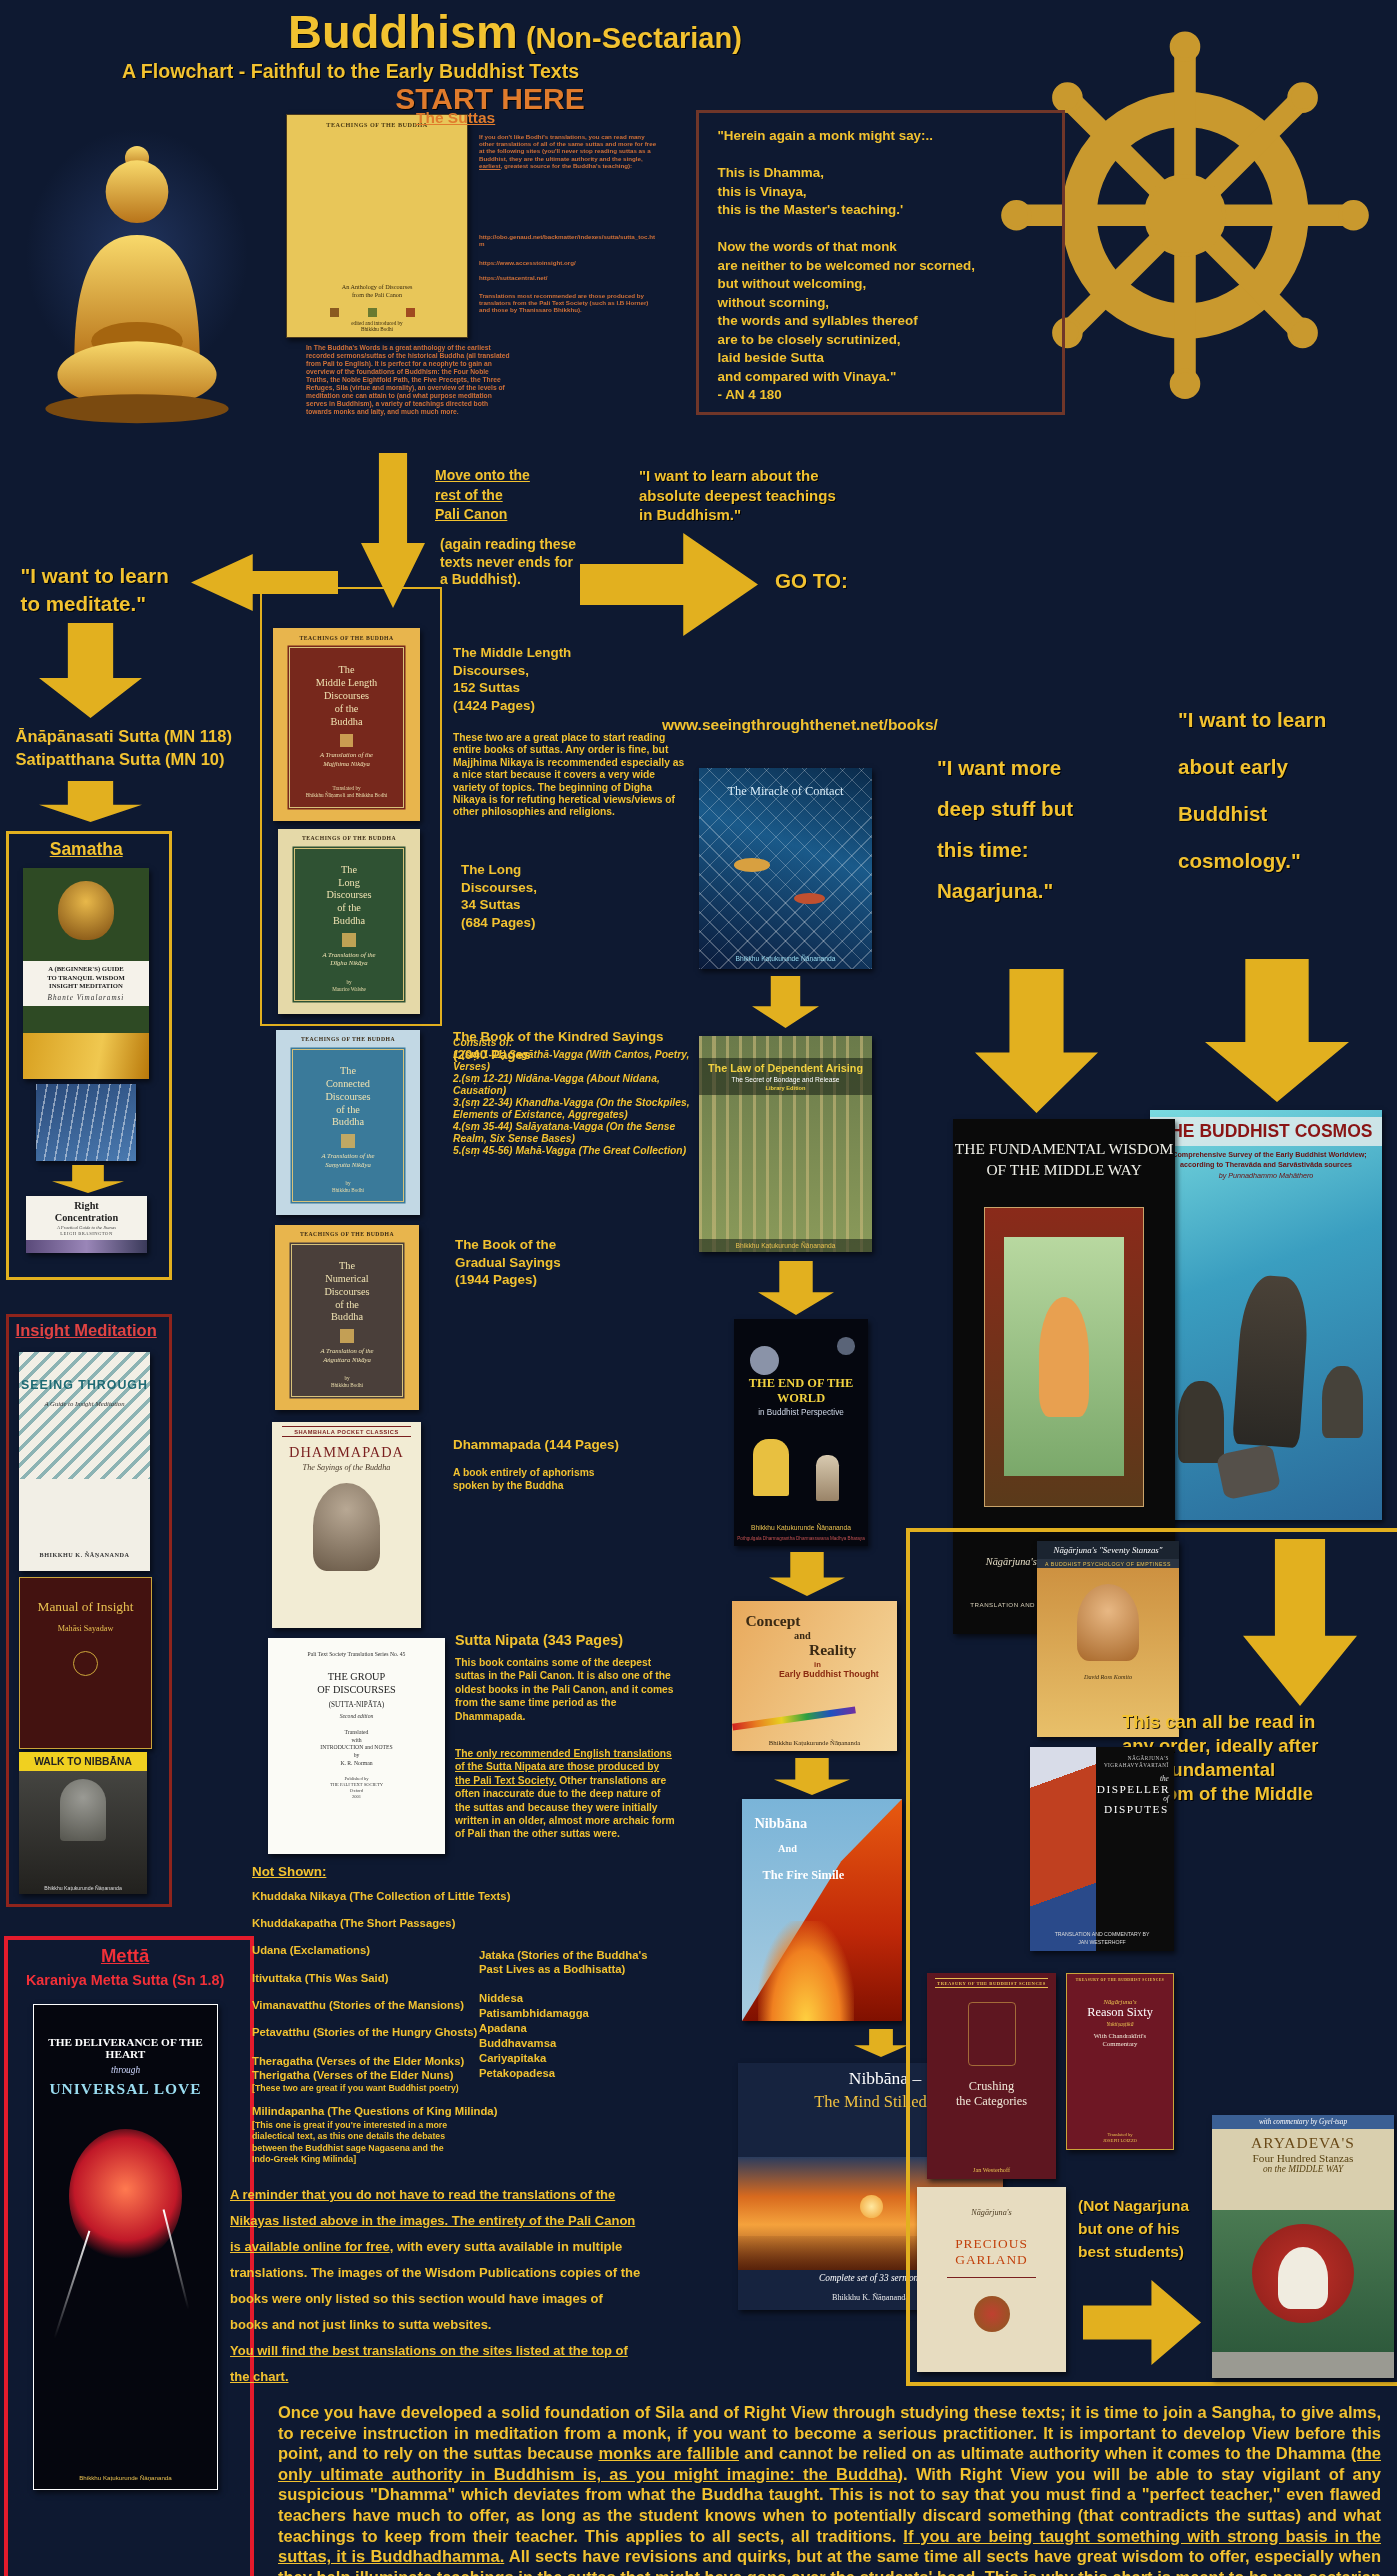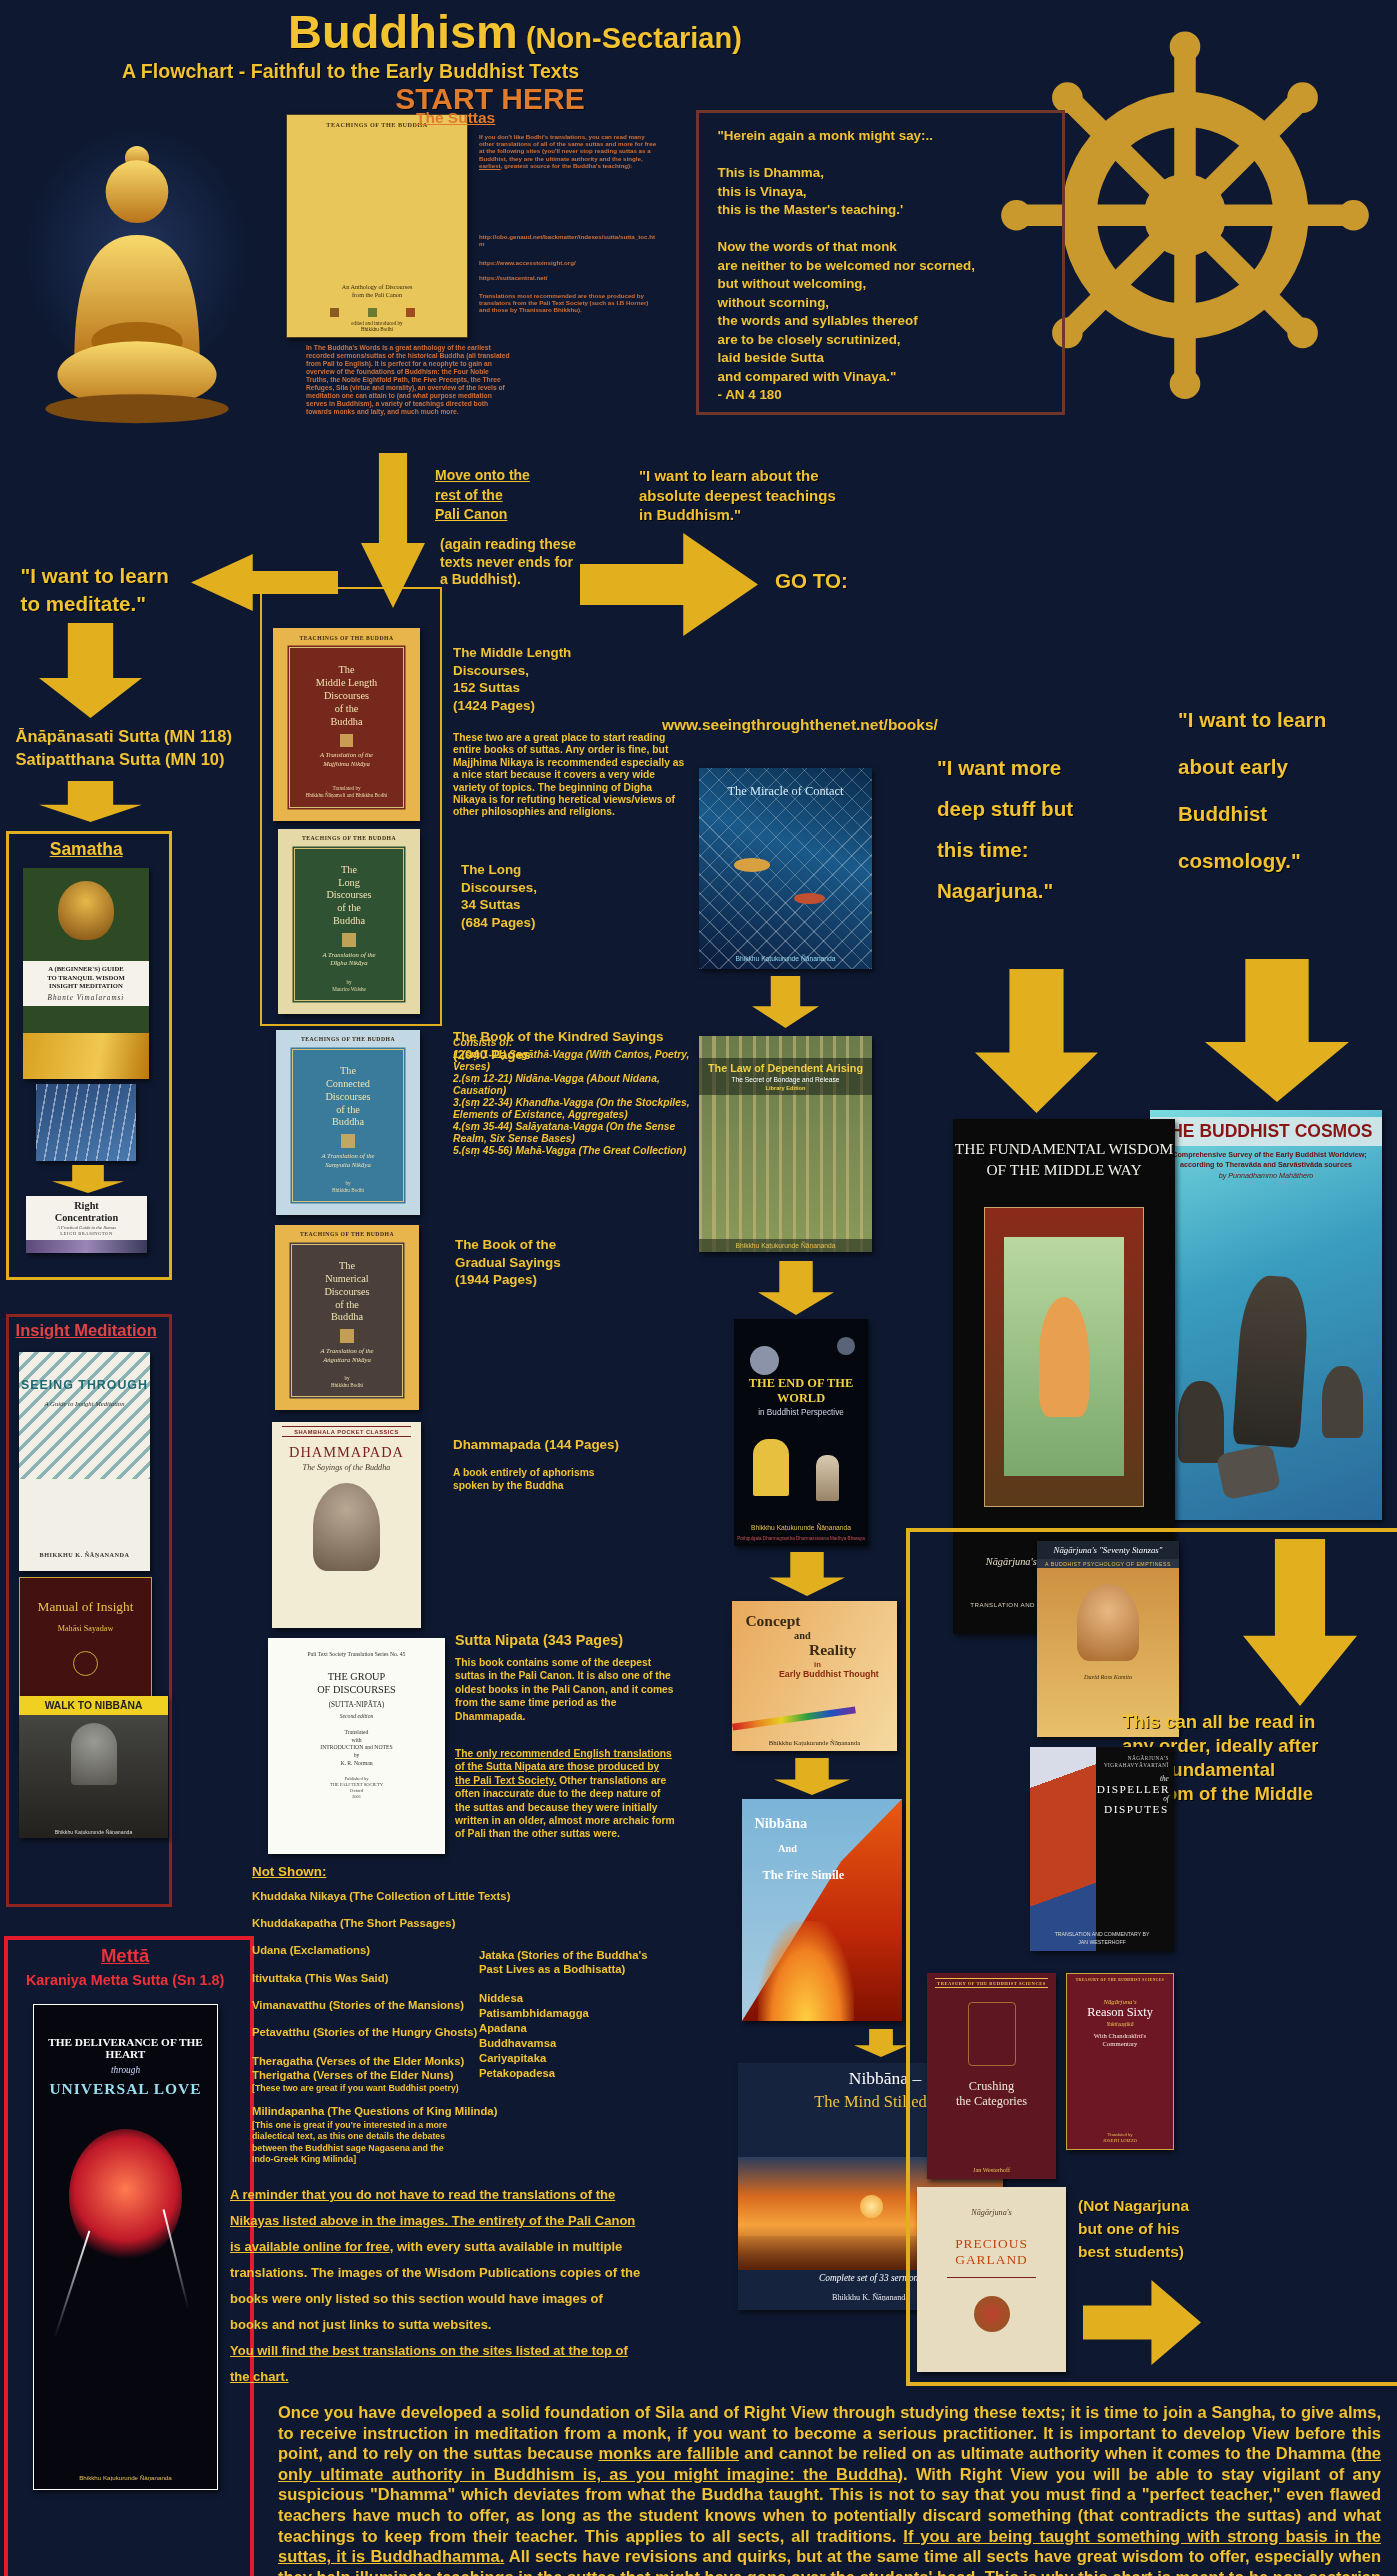--- a/index.html
+++ b/index.html
@@ -188,21 +188,21 @@
     <div style="position:absolute;top:0;left:0;right:0;height:58%;background:repeating-linear-gradient(135deg,rgba(40,120,130,.5) 0 3.1px,transparent 3.1px 11.3px);"></div>
     <div class="ctr" style="position:absolute;top:12%;left:0;right:0;font:bold 12.4px 'Liberation Sans',sans-serif;color:#1e6a74;letter-spacing:1px;">SEEING THROUGH</div>
     <div class="ctr" style="position:absolute;top:22%;left:0;right:0;font:italic 6.7px 'Liberation Serif',serif;color:#333;">A Guide to Insight Meditation</div>
     <div class="ctr" style="position:absolute;bottom:6%;left:0;right:0;font:bold 6.2px 'Liberation Serif',serif;color:#333;letter-spacing:0.5px;">BHIKKHU K. ÑĀṆANANDA</div>
   </div>
   <div class="bk" style="left:19px;top:1577px;width:131px;height:170px;background:#431210;border:1.5px solid #caa53a;">
     <div class="ctr" style="margin-top:20.6px;font:13.4px 'Liberation Serif',serif;color:#e8c050;">Manual of Insight</div>
     <div class="ctr" style="margin-top:9.3px;font:8.2px 'Liberation Serif',serif;color:#e8c050;">Mahāsi Sayadaw</div>
     <div style="width:23px;height:23px;border:1.5px solid #caa53a;border-radius:50%;margin:18.5px auto 0 auto;"></div>
   </div>
-  <div class="bk" style="left:19px;top:1696px;width:149px;height:142px;background:linear-gradient(#4a4a46,#22211e);">
+  <div class="bk" style="left:19px;top:1752px;width:128px;height:142px;background:linear-gradient(#4a4a46,#22211e);">
     <div class="ctr" style="background:#f0d020;padding:4.1px 0;font:bold 10.3px 'Liberation Sans',sans-serif;color:#222;">WALK TO NIBBĀNA</div>
     <div style="width:46px;height:62px;margin:8.2px auto 0 auto;border-radius:23px 23px 4.1px 4.1px;background:radial-gradient(circle at 50% 30%,#9a9a94,#55554e);"></div>
     <div class="ctr" style="position:absolute;bottom:3.1px;left:0;right:0;font:5.2px 'Liberation Sans',sans-serif;color:#ddd;">Bhikkhu Kaṭukurunde Ñāṇananda</div>
   </div>
 
   <div class="t" style="left:4.1px;top:1936px;width:242px;height:737px;border:4.6px solid var(--red);"></div>
   <div class="t b u ctr" style="left:4.1px;top:1945px;width:242px;font-size:18.5px;color:#f23038;">Mettā</div>
   <div class="t b ctr" style="left:4.1px;top:1972px;width:242px;font-size:14.4px;color:#f23038;">Karaniya Metta Sutta (Sn 1.8)</div>
   <div class="bk" style="left:33px;top:2004px;width:183px;height:484px;background:#05060e;border:1.5px solid #fff;">
     <div class="ctr" style="margin-top:31px;font:bold 11.3px 'Liberation Serif',serif;color:#fff;padding:0 5.2px;">THE DELIVERANCE OF THE HEART</div>
@@ -512,19 +512,30 @@
     <div class="ctr" style="margin-top:19px;font:13.4px 'Liberation Serif',serif;color:#c2410c;letter-spacing:1px;">PRECIOUS GARLAND</div>
     <div style="width:60%;height:1px;background:#7a1f1f;margin:9.3px auto 0 auto;"></div>
     <div style="width:36px;height:36px;margin:18.5px auto 0 auto;border-radius:50%;background:radial-gradient(circle,#c04030,#8a5a20);"></div>
   </div>
 
   <div class="t y b pre sh" style="left:1078px;top:2194px;font-size:15.5px;line-height:23px;">(Not Nagarjuna
 but one of his
 best students)</div>
   <div class="arw right" style="left:1083px;top:2280px;width:118px;height:85px;"></div>
 
+  <div class="bk" style="left:1212px;top:2115px;width:182px;height:263px;background:#d9cfae;">
+    <div class="ctr" style="background:#3a5f94;padding:3.1px 0;font:italic 7.2px 'Liberation Serif',serif;color:#fff;">with commentary by Gyel-tsap</div>
+    <div class="ctr" style="margin-top:5.2px;font:15.5px 'Liberation Serif',serif;color:#6a4a18;letter-spacing:1px;">ARYADEVA'S</div>
+    <div class="ctr" style="font:11.3px 'Liberation Serif',serif;color:#5a4414;">Four Hundred Stanzas</div>
+    <div class="ctr" style="font:italic 9.3px 'Liberation Serif',serif;color:#5a4414;">on the MIDDLE WAY</div>
+    <div style="position:absolute;top:36%;left:0;right:0;bottom:10%;background:linear-gradient(#4a7a52,#2e5a3c);">
+      <div style="position:absolute;top:10%;left:22%;width:56%;height:70%;border-radius:50%;background:radial-gradient(circle,#c03028,#8a1f1a);"></div>
+      <div style="position:absolute;top:26%;left:36%;width:28%;height:44%;border-radius:50% 50% 25% 25%;background:#f0ece0;"></div>
+    </div>
+    <div style="position:absolute;bottom:0;left:0;right:0;height:10%;background:#9a9a92;"></div>
+  </div>
 
   <div class="t y b" style="left:278px;top:2402px;width:1103px;font-size:16.5px;line-height:20.6px;text-align:justify;">
     <span>Once you have developed a solid foundation of Sila and of Right View through studying these texts; it is time to join a Sangha, to give alms, to receive instruction in meditation from a monk, if you want to become a serious practitioner. It is important to develop View before this point, and to rely on the suttas because </span><span class="u">monks are fallible</span><span>  and cannot be relied on as ultimate authority when it comes to the Dhamma </span><span class="u">(the only ultimate authority in Buddhism is, as you might imagine: the Buddha)</span><span>. With Right View you will be able to stay vigilant of any suspicious "Dhamma" which deviates from what the Buddha taught. This is not to say that you must find a "perfect teacher," even flawed teachers have much to offer, as long as the student knows when to potentially discard something (that contradicts the suttas) and what teachings to keep from their teacher. This applies to all sects, all traditions. </span><span class="u">If you are being taught something with strong basis in the suttas, it is Buddhadhamma.</span><span> All sects have revisions and quirks, but at the same time all sects have great wisdom to offer, especially when they help illuminate teachings in the suttas that might have gone over the students' head. This is why this chart is meant to be non-sectarian and early Buddhist. Remember, </span>
   </div>
 
 </div>
 
 
 </body></html>

